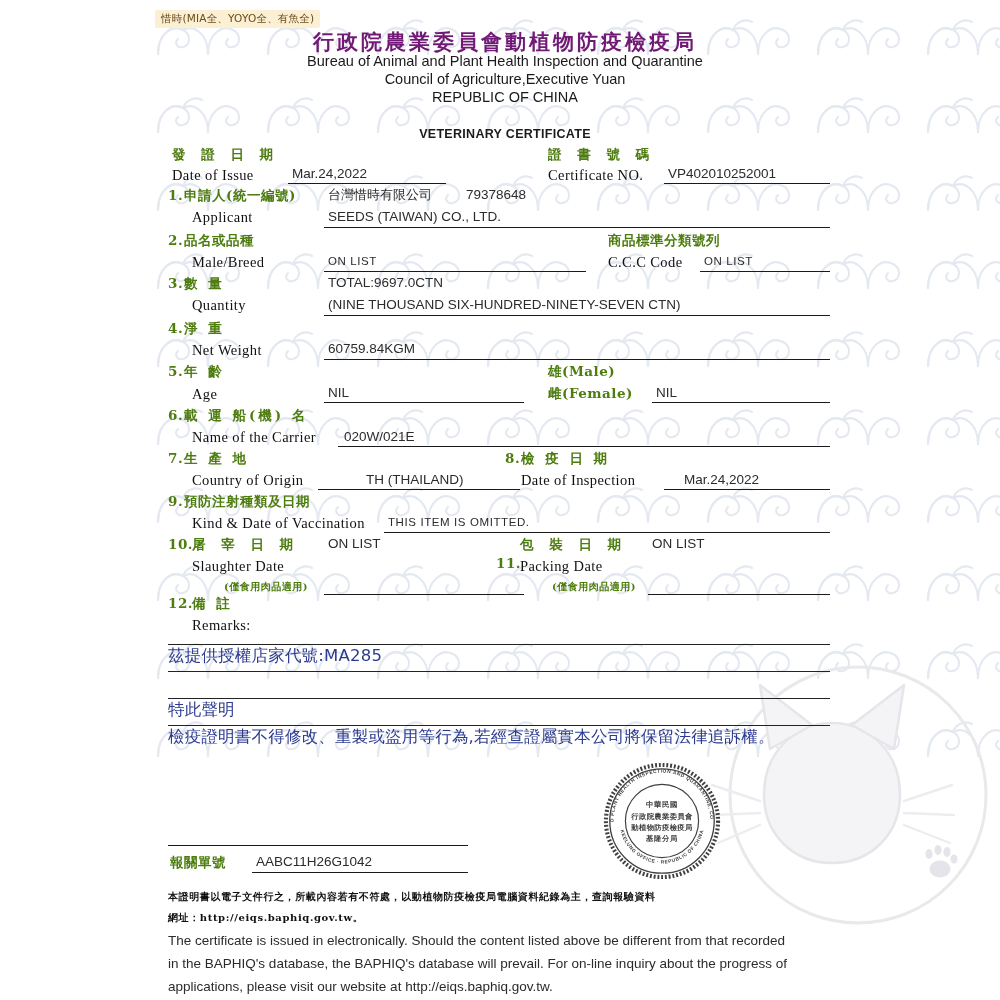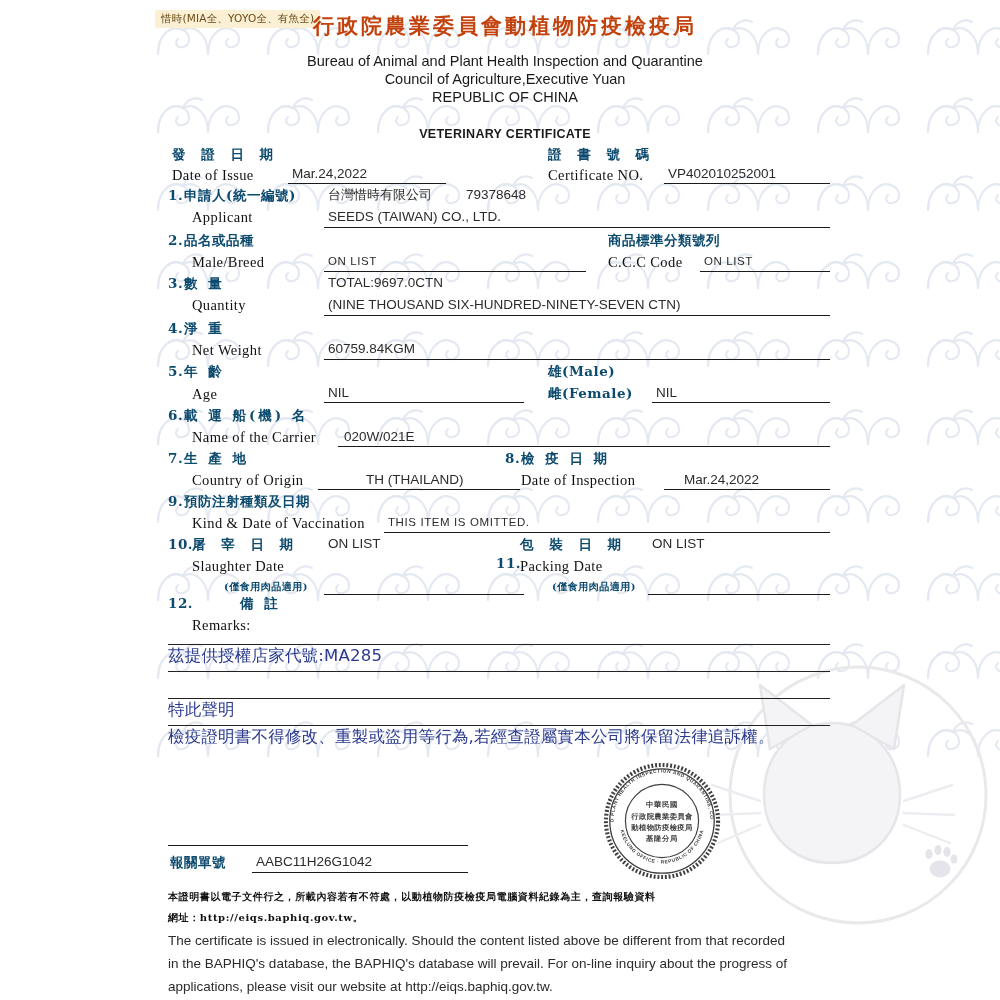--- a/index.html
+++ b/index.html
@@ -58,26 +58,26 @@
     line-height: 15px;
     padding: 1px 6px 2px 6px;
     border-radius: 2px;
     white-space: nowrap;
     font-family: "DejaVu Sans", sans-serif;
     letter-spacing: 0.2px;
   }
 
   .hdr { position: absolute; left: 170px; width: 670px; text-align: center; }
   .hdr-cn-1 {
-    top: 12px;
+    top: 28px;
     font-family: "DejaVu Serif", "Liberation Serif", serif;
     font-size: 21px;
     font-weight: 700;
     letter-spacing: 3px;
-    color: #c2410c;
+    color: #701a75;
   }
   .hdr-en-1 { top: 53px; font-size: 14.5px; }
   .hdr-en-2 { top: 71px; font-size: 14.5px; }
   .hdr-en-3 { top: 89px; font-size: 14.5px; }
   .hdr-cn-2 {
     top: 108px;
     font-family: "DejaVu Serif", "Liberation Serif", serif;
     font-size: 16px;
     font-weight: 700;
     letter-spacing: 2.5px;
@@ -89,21 +89,21 @@
     position: absolute;
     white-space: nowrap;
     line-height: 1;
   }
   
   .cjk {
     font-family: "DejaVu Serif", "Liberation Serif", serif;
     font-weight: 700;
     font-size: 13.5px;
     letter-spacing: 0.5px;
-    color: #0c4a6e;
+    color: #4d7c0f;
   }
   .cjk-sp { letter-spacing: 5.5px; }
   .cjk-sp2 { letter-spacing: 3px; }
   .cjk-sm { font-size: 10px; font-weight: 700; letter-spacing: 0.5px; }
   
   .en {
     font-family: "Liberation Serif", "DejaVu Serif", serif;
     font-size: 14.5px;
     color: #111;
     letter-spacing: 0.4px;
@@ -306,21 +306,21 @@
     <div class="rule" style="left:324px; top:594px; width:200px;"></div>
 
     <div class="t cjk" style="left:496px; top:557px;">11.</div>
     <div class="t cjk cjk-sp" style="left:520px; top:538px;">包 裝 日 期</div>
     <div class="t val" style="left:652px; top:537px;">ON LIST</div>
     <div class="t en" style="left:520px; top:559px;">Packing Date</div>
     <div class="t cjk cjk-sm" style="left:552px; top:582px;">(僅食用肉品適用)</div>
     <div class="rule" style="left:648px; top:594px; width:182px;"></div>
 
     <div class="t cjk" style="left:168px; top:597px;">12.</div>
-    <div class="t cjk cjk-sp2" style="left:192px; top:597px;margin-left:48px;">備 註</div>
+    <div class="t cjk cjk-sp2" style="left:192px; top:597px;">備 註</div>
     <div class="t en" style="left:192px; top:618px;">Remarks:</div>
 
     <div class="rule rule-thin" style="left:168px; top:644px; width:662px;"></div>
     <div class="blue" style="left:168px; top:648px;">茲提供授權店家代號:MA285</div>
 
     <div class="rule rule-thin" style="left:168px; top:671px; width:662px;"></div>
 
     <div class="rule rule-thin" style="left:168px; top:698px; width:662px;"></div>
     <div class="blue" style="left:168px; top:702px;">特此聲明</div>
 

